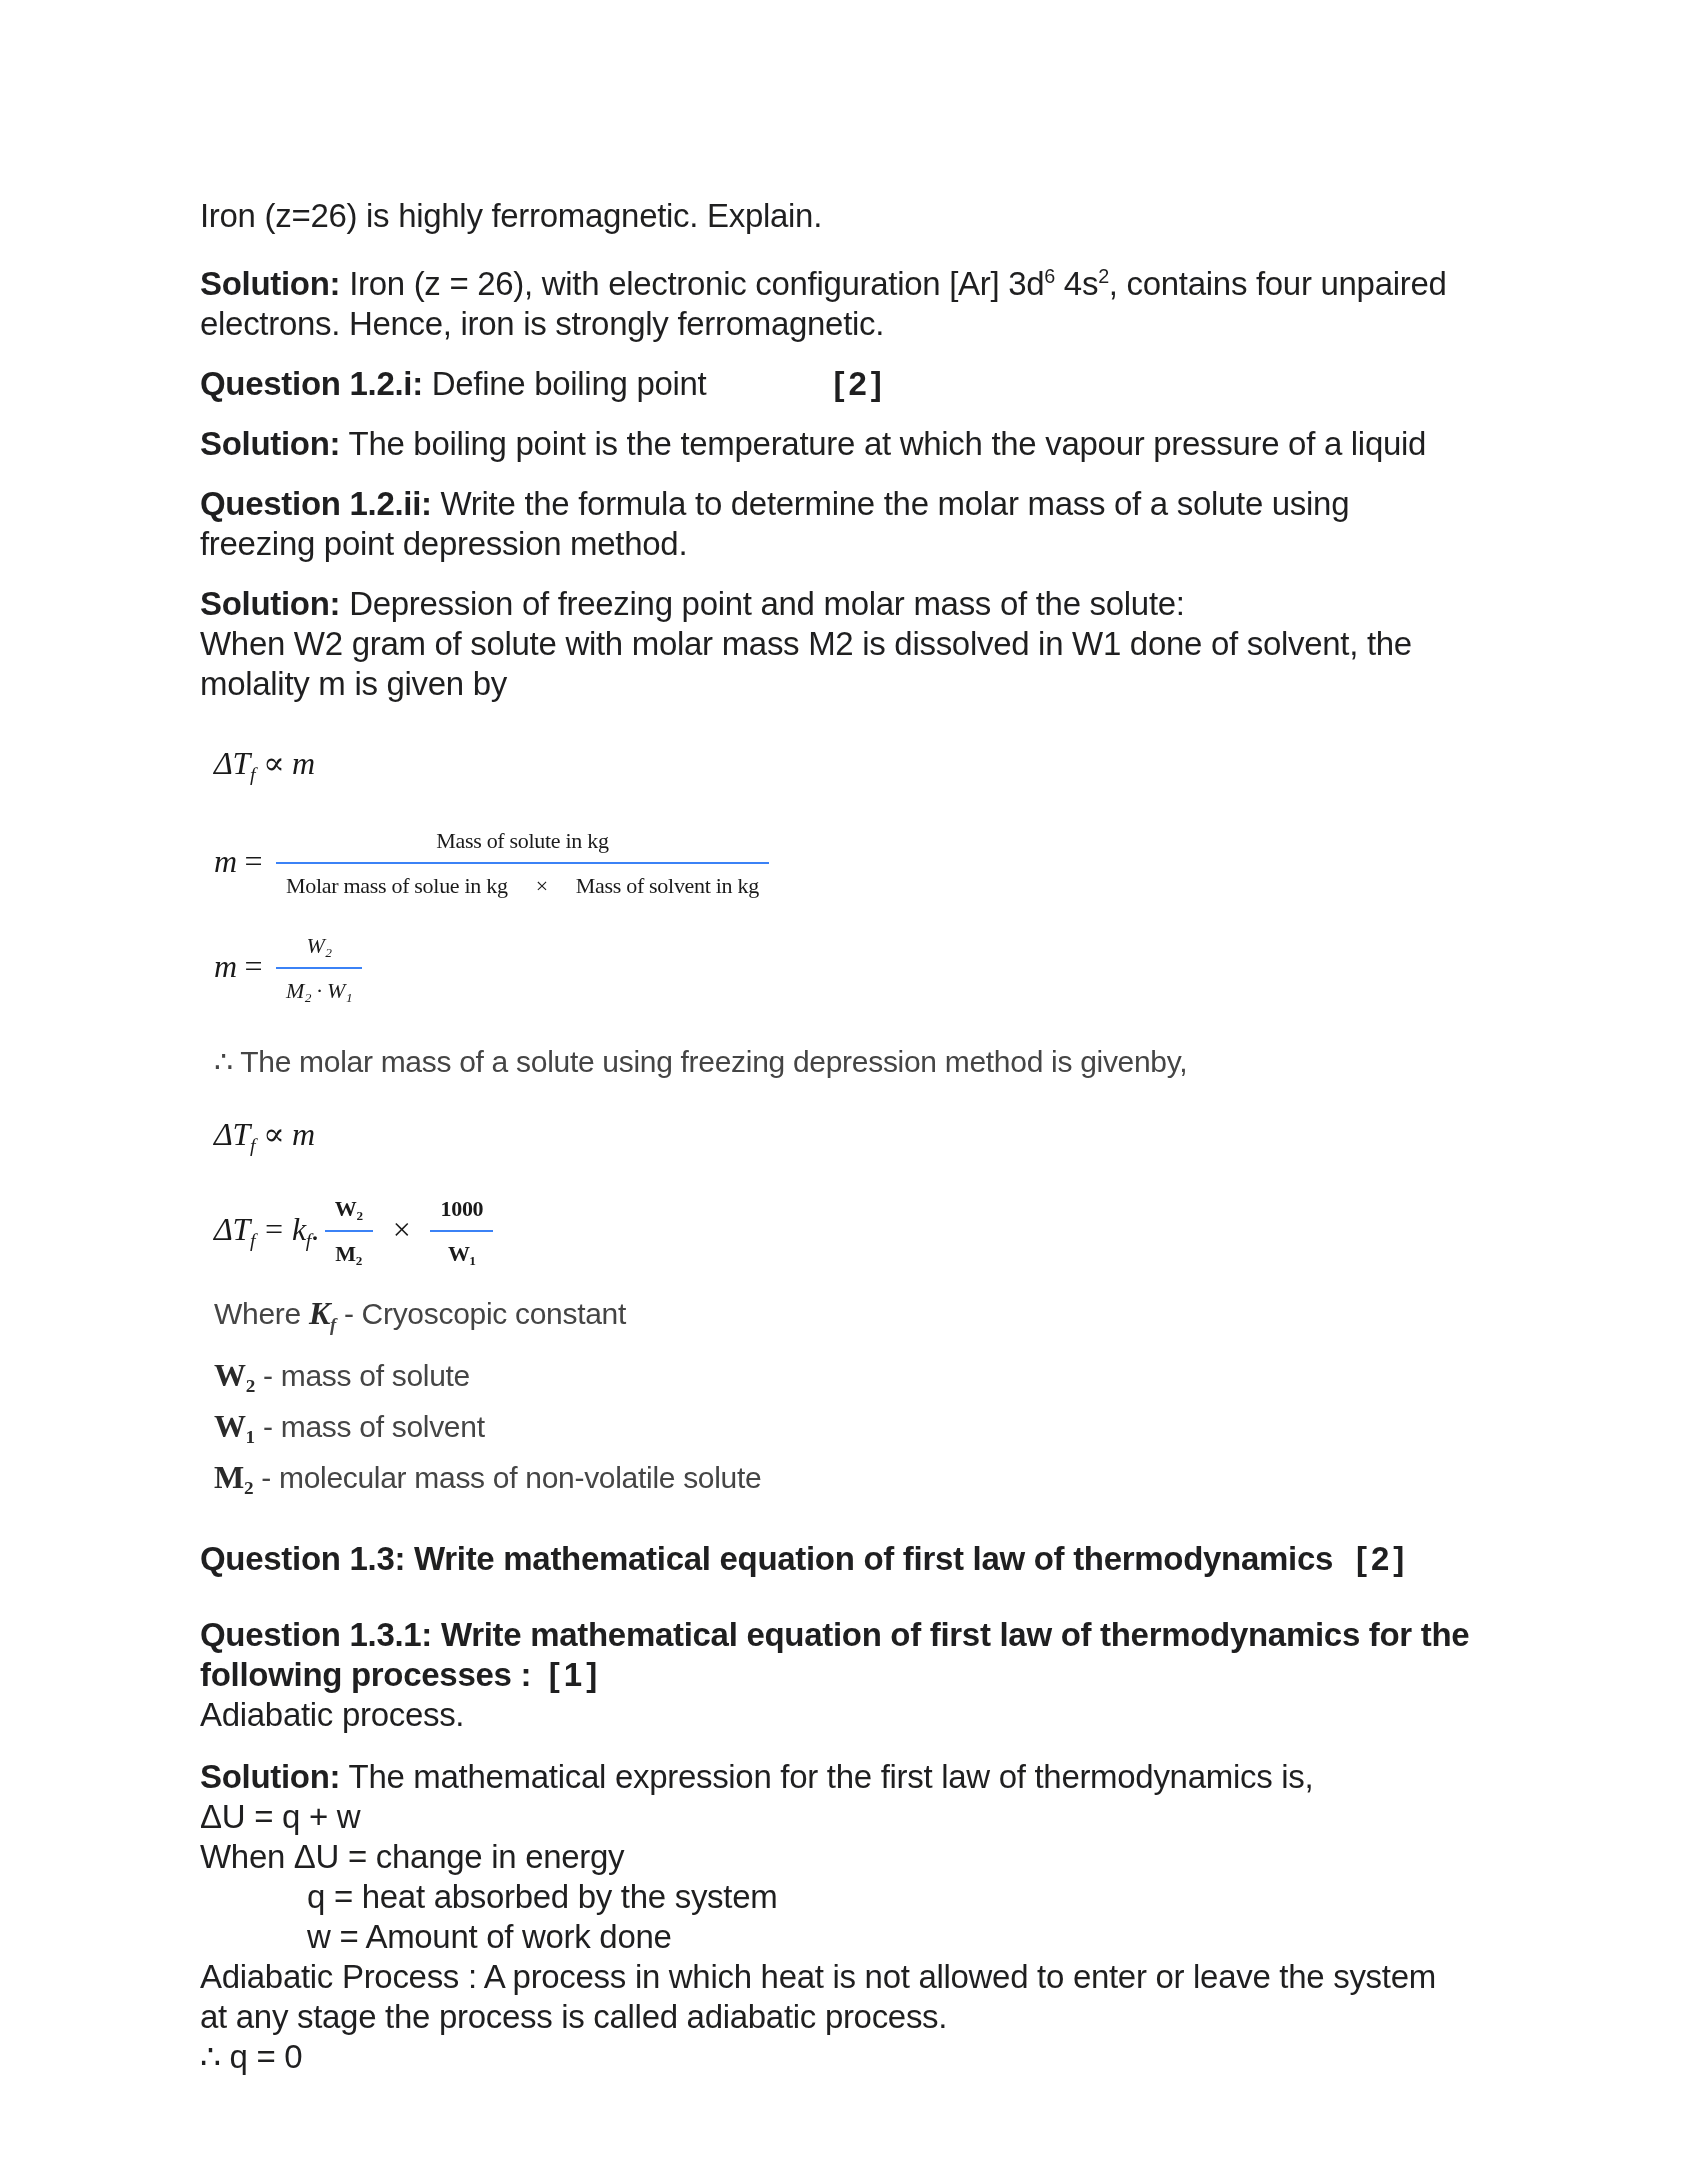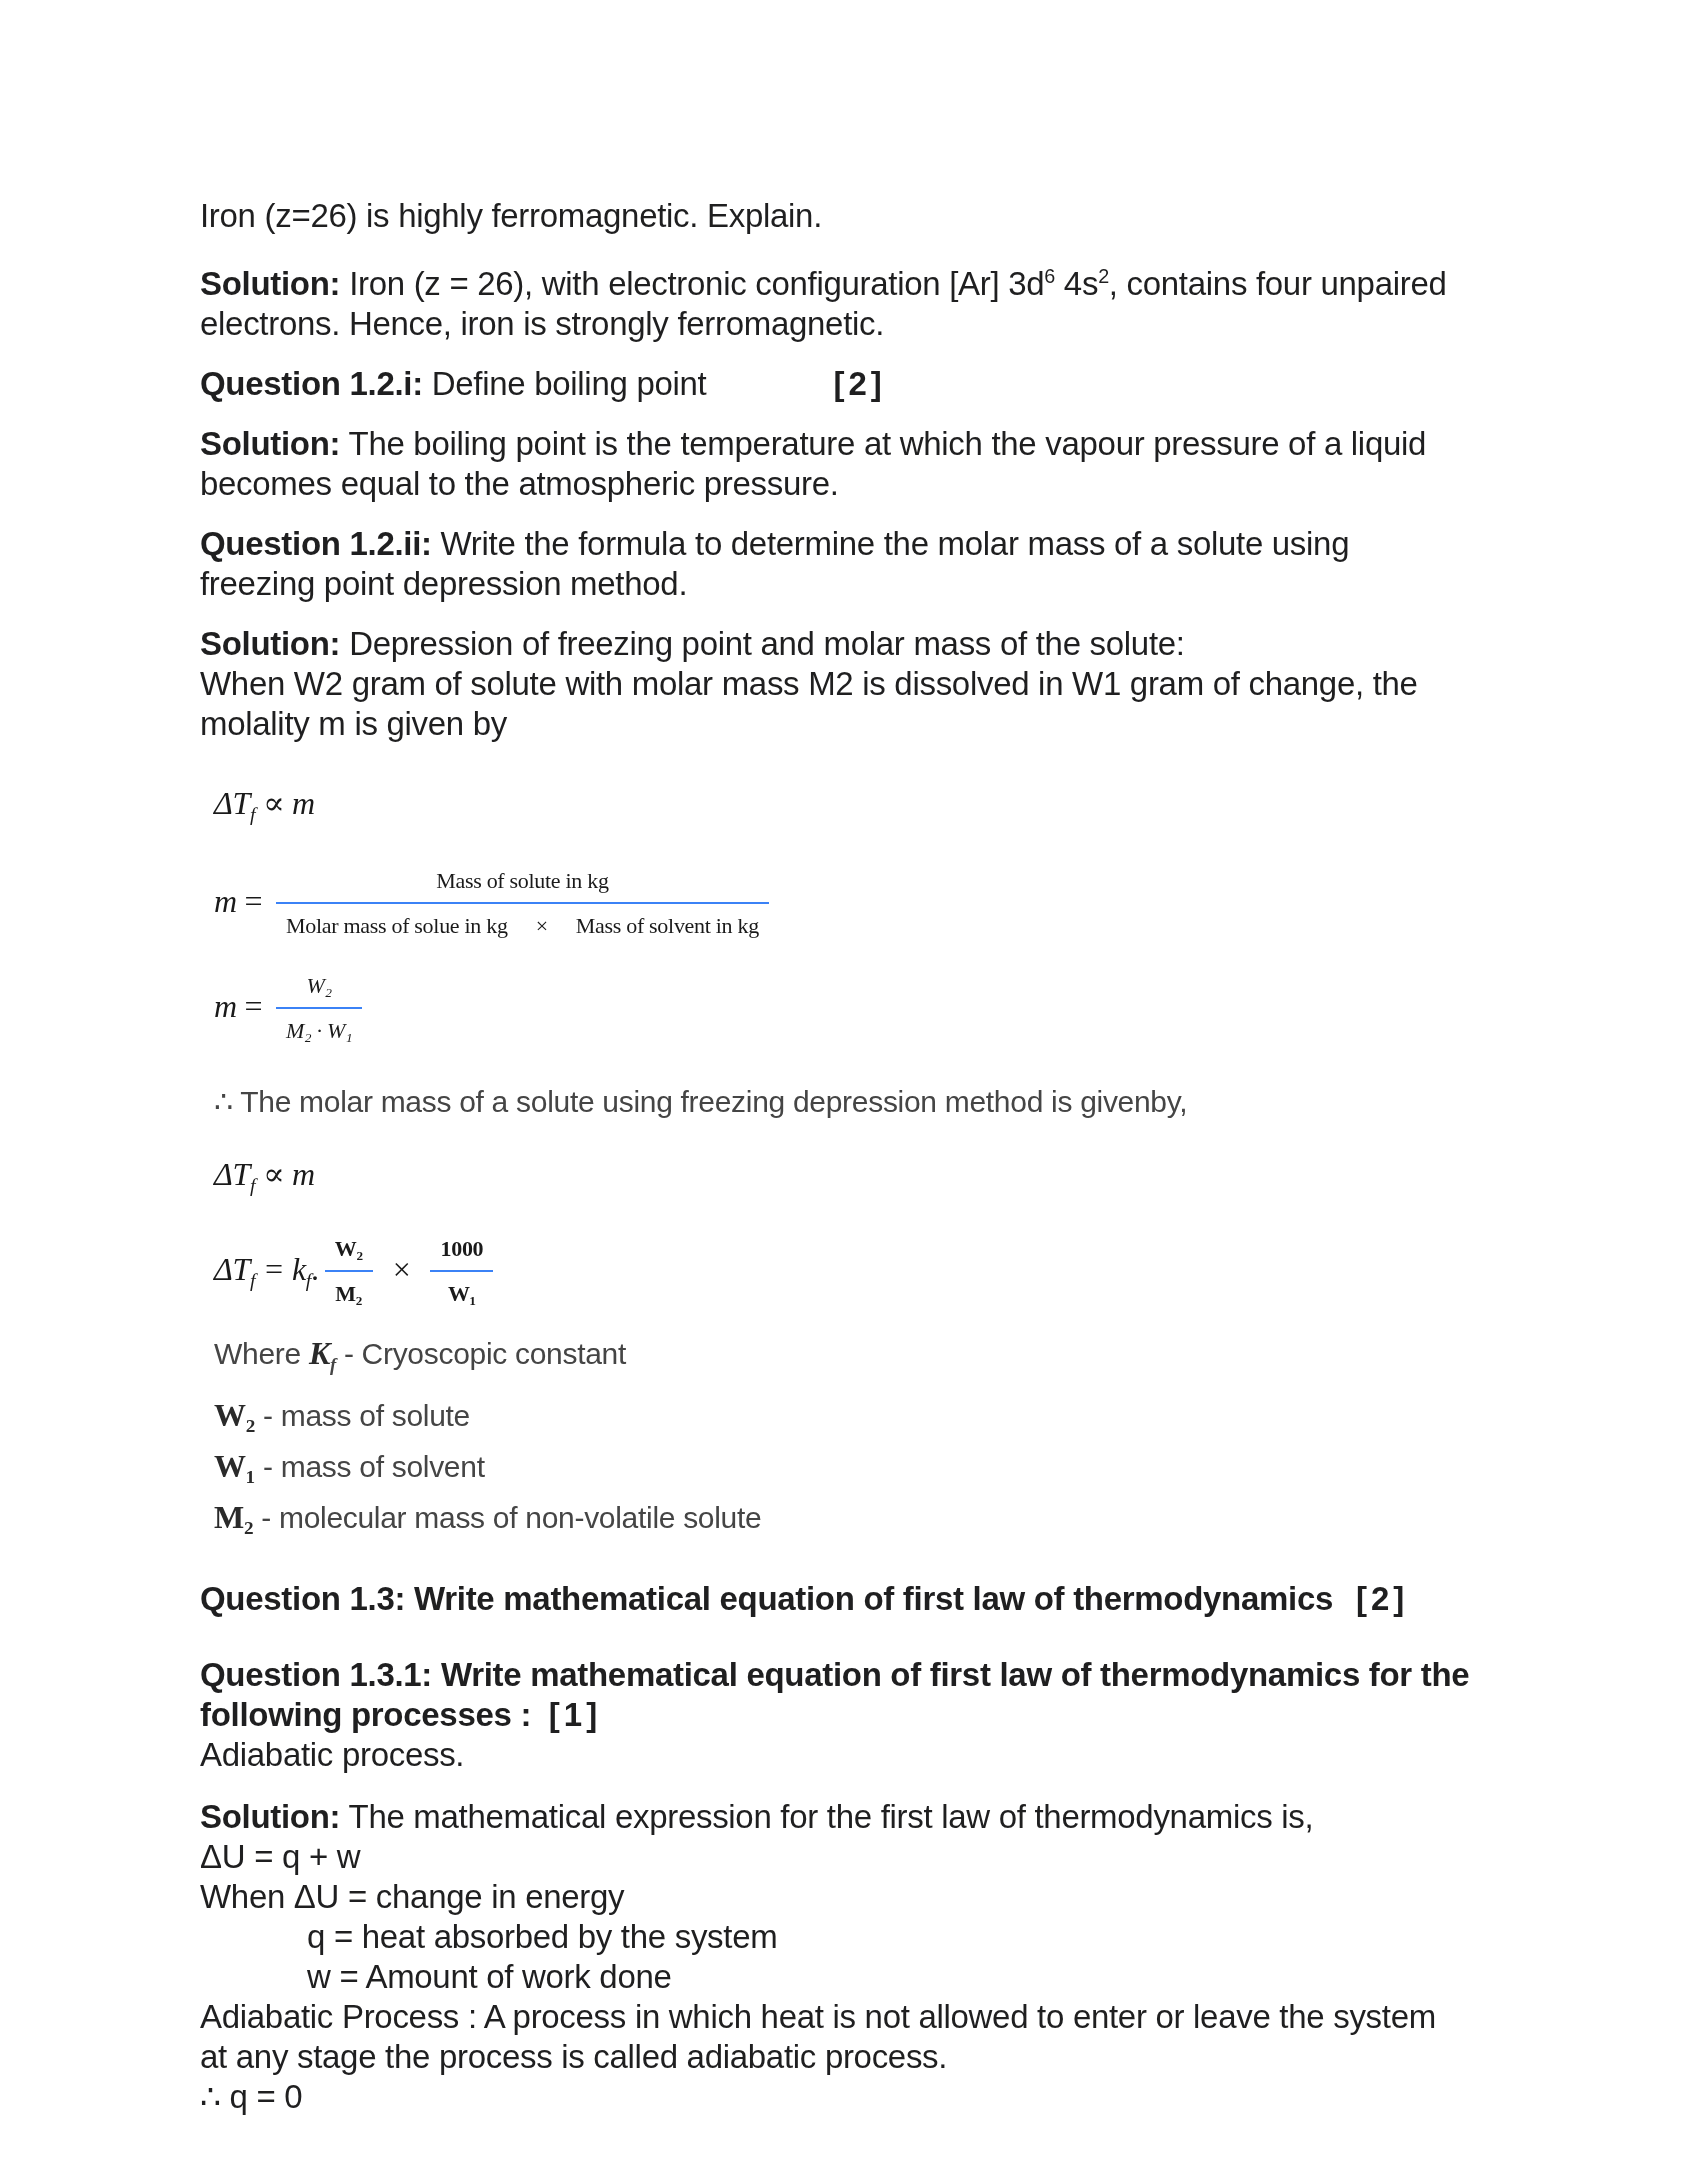--- a/index.html
+++ b/index.html
@@ -63,31 +63,30 @@
     <span class="line"><b class="lbl">Solution:</b><span> Iron (z = 26), with electronic configuration [Ar] 3d</span><sup>6</sup><span> 4s</span><sup>2</sup><span>, contains four unpaired</span></span>
     <span class="line">electrons. Hence, iron is strongly ferromagnetic.</span>
   </p>
 
   <p class="para">
     <span class="line"><b class="lbl">Question 1.2.i:</b><span> Define boiling point</span><span class="marks gap-marks">[2]</span></span>
   </p>
 
   <p class="para">
     <span class="line"><b class="lbl">Solution:</b><span> The boiling point is the temperature at which the vapour pressure of a liquid</span></span>
-    <span class="line">becomes equal to the atmospheric pressure.</span>
   </p>
 
   <p class="para">
     <span class="line"><b class="lbl">Question 1.2.ii:</b><span> Write the formula to determine the molar mass of a solute using</span></span>
     <span class="line">freezing point depression method.</span>
   </p>
 
   <p class="para">
     <span class="line"><b class="lbl">Solution:</b><span> Depression of freezing point and molar mass of the solute:</span></span>
-    <span class="line">When W2 gram of solute with molar mass M2 is dissolved in W1 gram of change, the</span>
+    <span class="line">When W2 gram of solute with molar mass M2 is dissolved in W1 done of solvent, the</span>
     <span class="line">molality m is given by</span>
   </p>
 
   <section class="math-block">
 
     <div class="m-line m1"><span class="mvar">ΔT</span><sub class="msub">f</sub><span class="mvar"> ∝ m</span></div>
 
     <div class="m-line m2"><span class="mvar">m</span><span class="mrm"> = </span><span class="frac"><span class="num">Mass of solute in kg</span><span class="den"><span>Molar mass of solue in kg</span><span class="times">×</span><span>Mass of solvent in kg</span></span></span></div>
 
     <div class="m-line m3"><span class="mvar">m</span><span class="mrm"> = </span><span class="frac frac-it"><span class="num">W₂</span><span class="den">M₂ · W₁</span></span></div>

